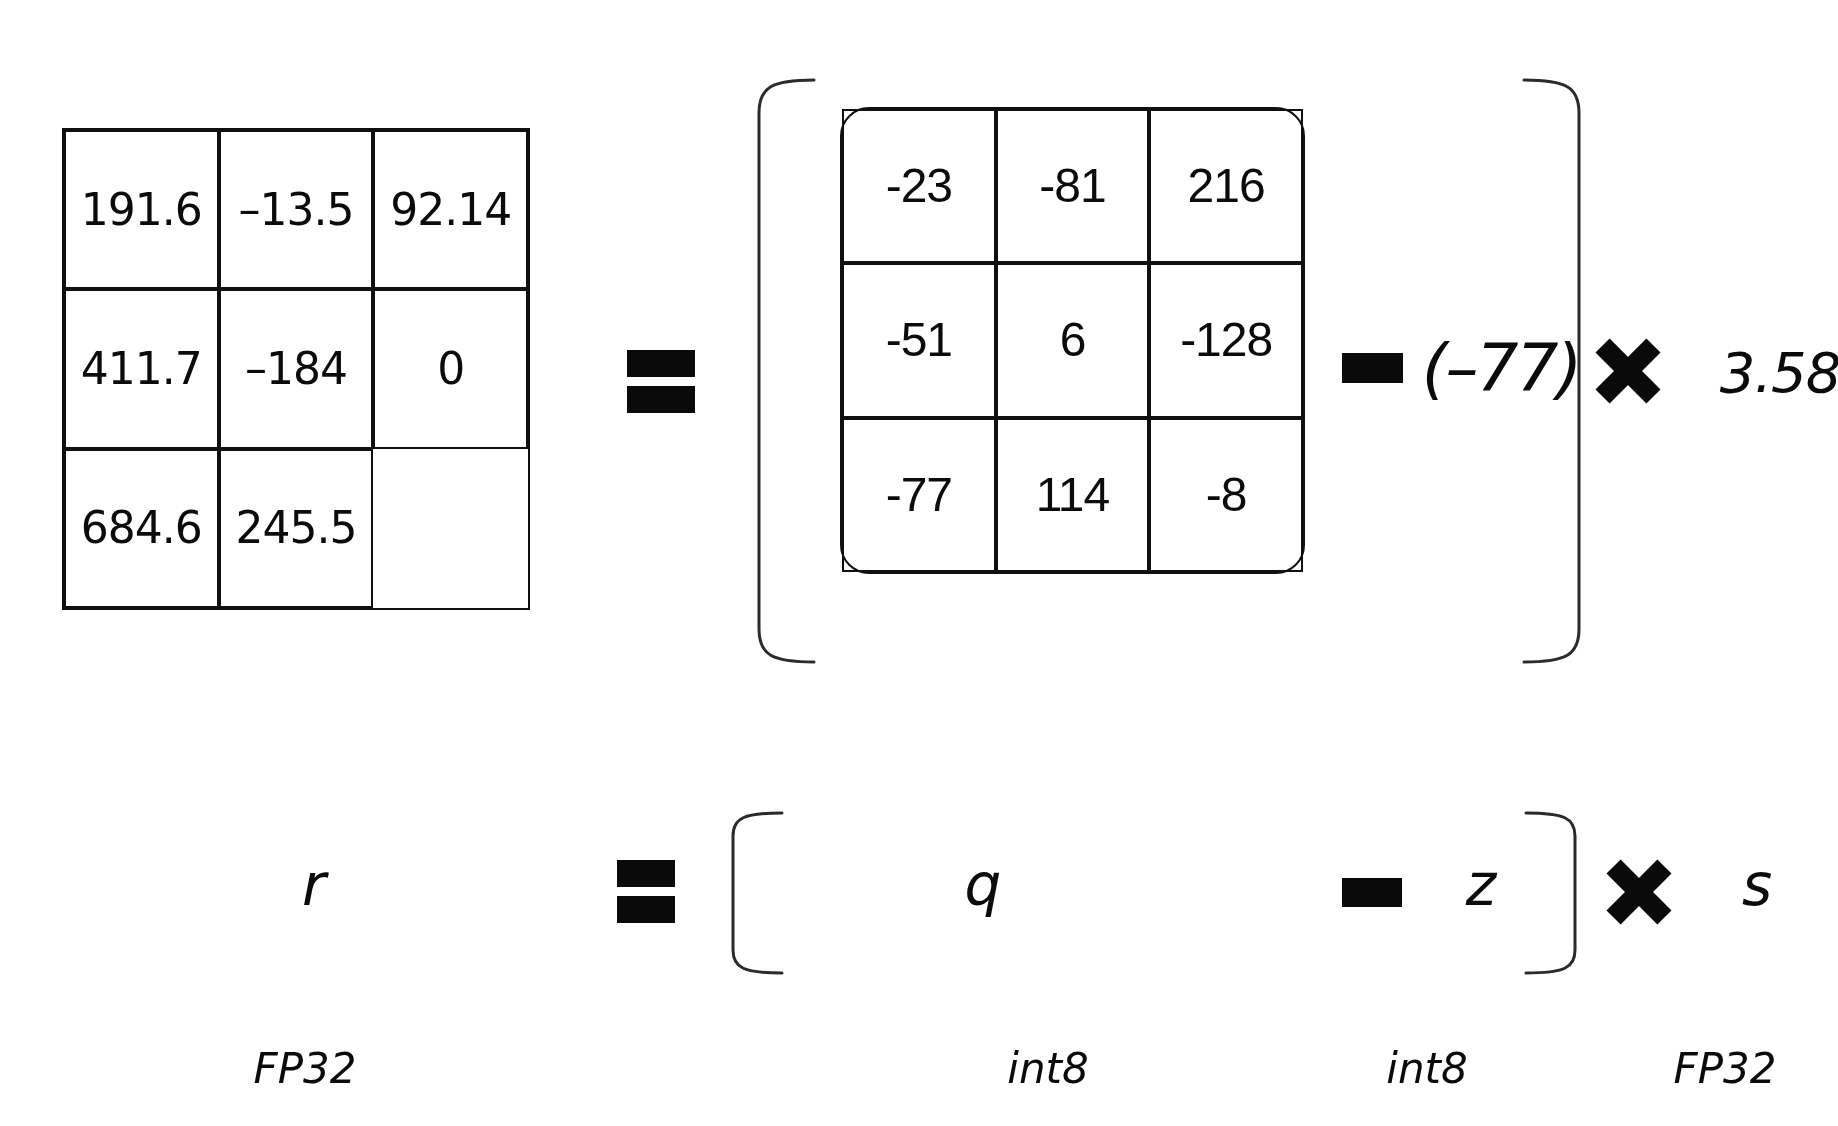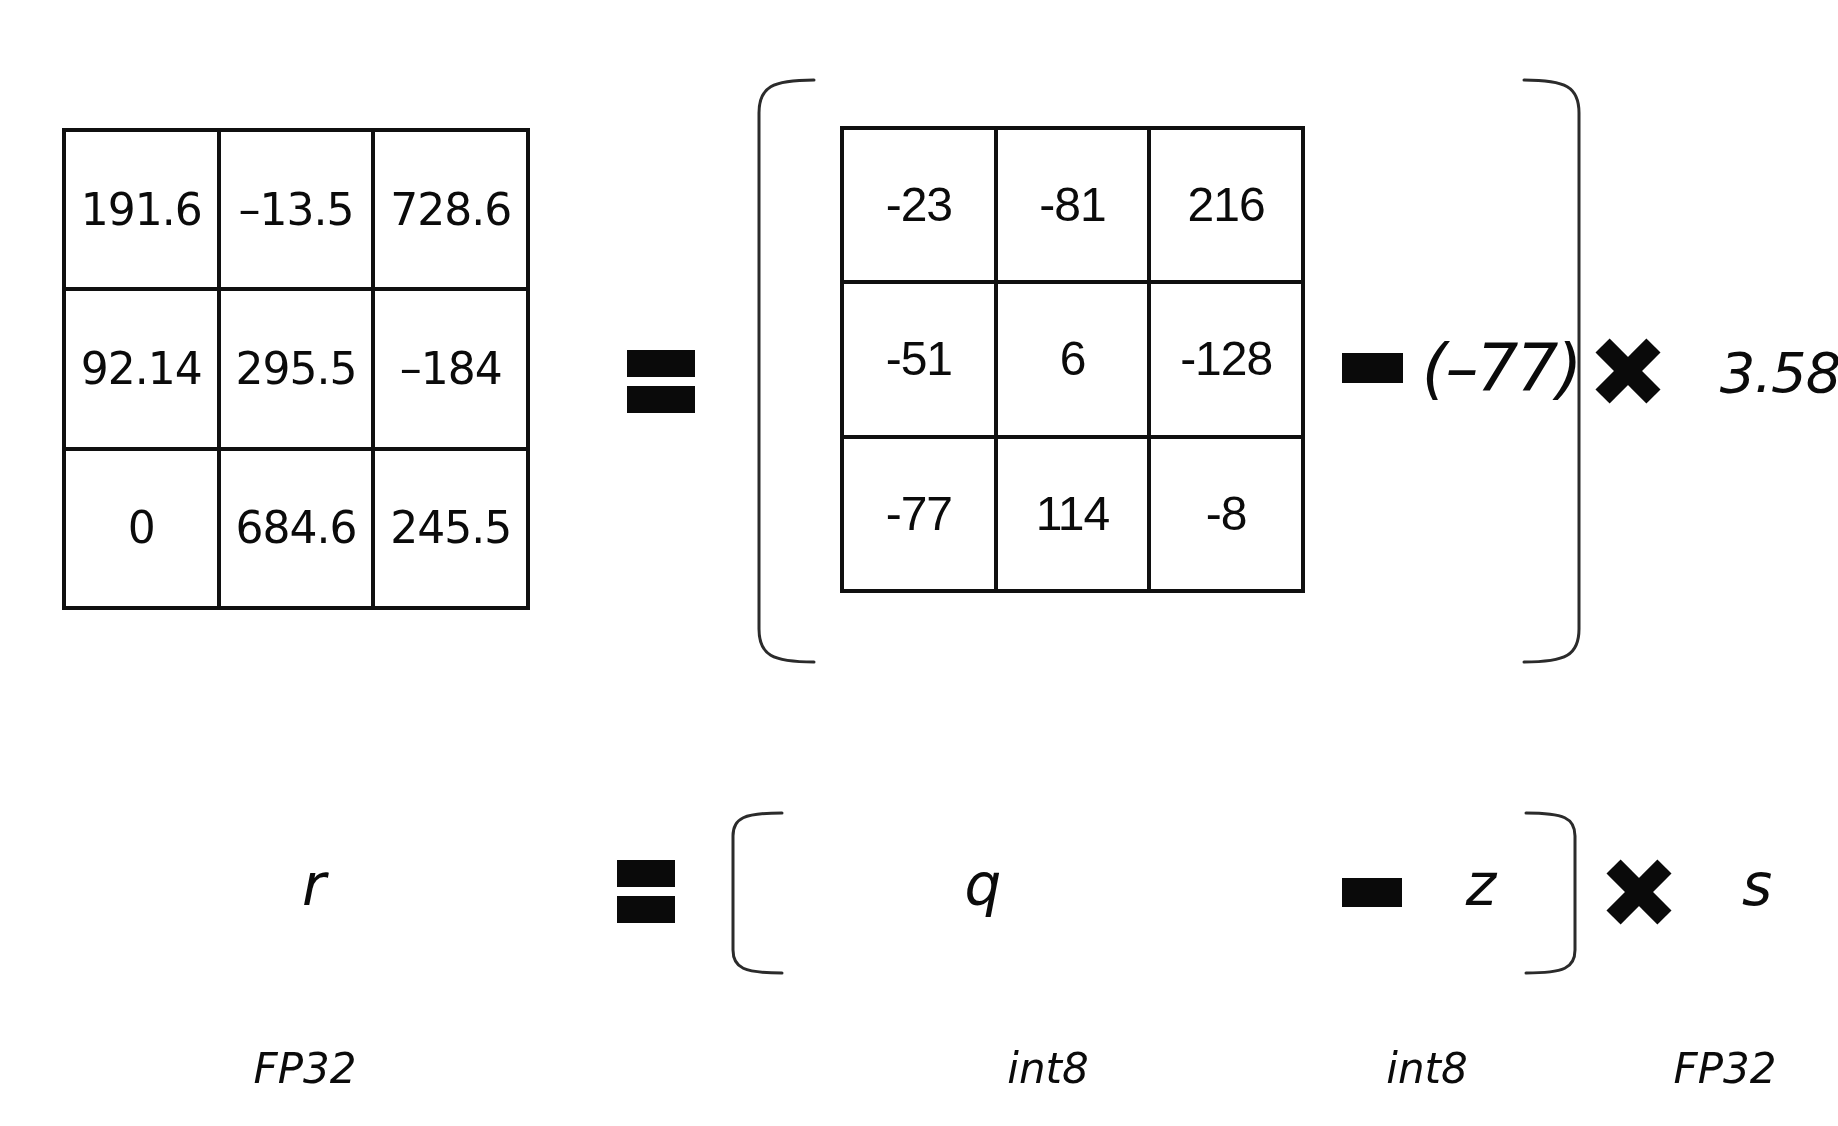--- a/index.html
+++ b/index.html
@@ -21,21 +21,21 @@
     background:#ffffff;
     box-sizing:border-box;
   }
   .matrix .cell {
     border:2px solid #101010;
     display:flex; align-items:center; justify-content:center;
     line-height:1;
   }
   .fp32m { left:62px; top:128px; width:468px; height:482px; }
   .fp32m .cell { font-size:44px; letter-spacing:-1px; font-family:"DejaVu Sans", sans-serif; }
-  .int8m { left:840px; top:126px; width:465px; height:467px; }
+  .int8m { left:840px; top:107px; width:465px; height:467px;border-radius:29px; }
   .int8m .cell { font-size:48px; letter-spacing:-1px; font-family:"Liberation Sans", sans-serif; }
 
   
   .heq { position:absolute; display:flex; flex-direction:column; justify-content:space-between; }
   .heq .bar { width:100%; height:27px; background:#0a0a0a; }
   .heq-top { left:627px; top:350px; width:68px; height:63px; }
   .heq-bottom { left:617px; top:860px; width:58px; height:63px; }
 
   .hminus { position:absolute; background:#0a0a0a; }
   .hminus-top { left:1342px; top:353px; width:61px; height:30px; }
@@ -72,23 +72,22 @@
   .dtype-4 { left:1725px; }
 </style>
 </head>
 <body>
 
 <div class="canvas">
 
   <div class="matrix fp32m">
     <div class="cell">191.6</div>
     <div class="cell">–13.5</div>
-    <div class="cell">728.6</div>
     <div class="cell">92.14</div>
-    <div class="cell">295.5</div>
+    <div class="cell">411.7</div>
     <div class="cell">–184</div>
     <div class="cell">0</div>
     <div class="cell">684.6</div>
     <div class="cell">245.5</div>
   </div>
 
   <div class="heq heq-top">
     <i class="bar"></i>
     <i class="bar"></i>
   </div>

